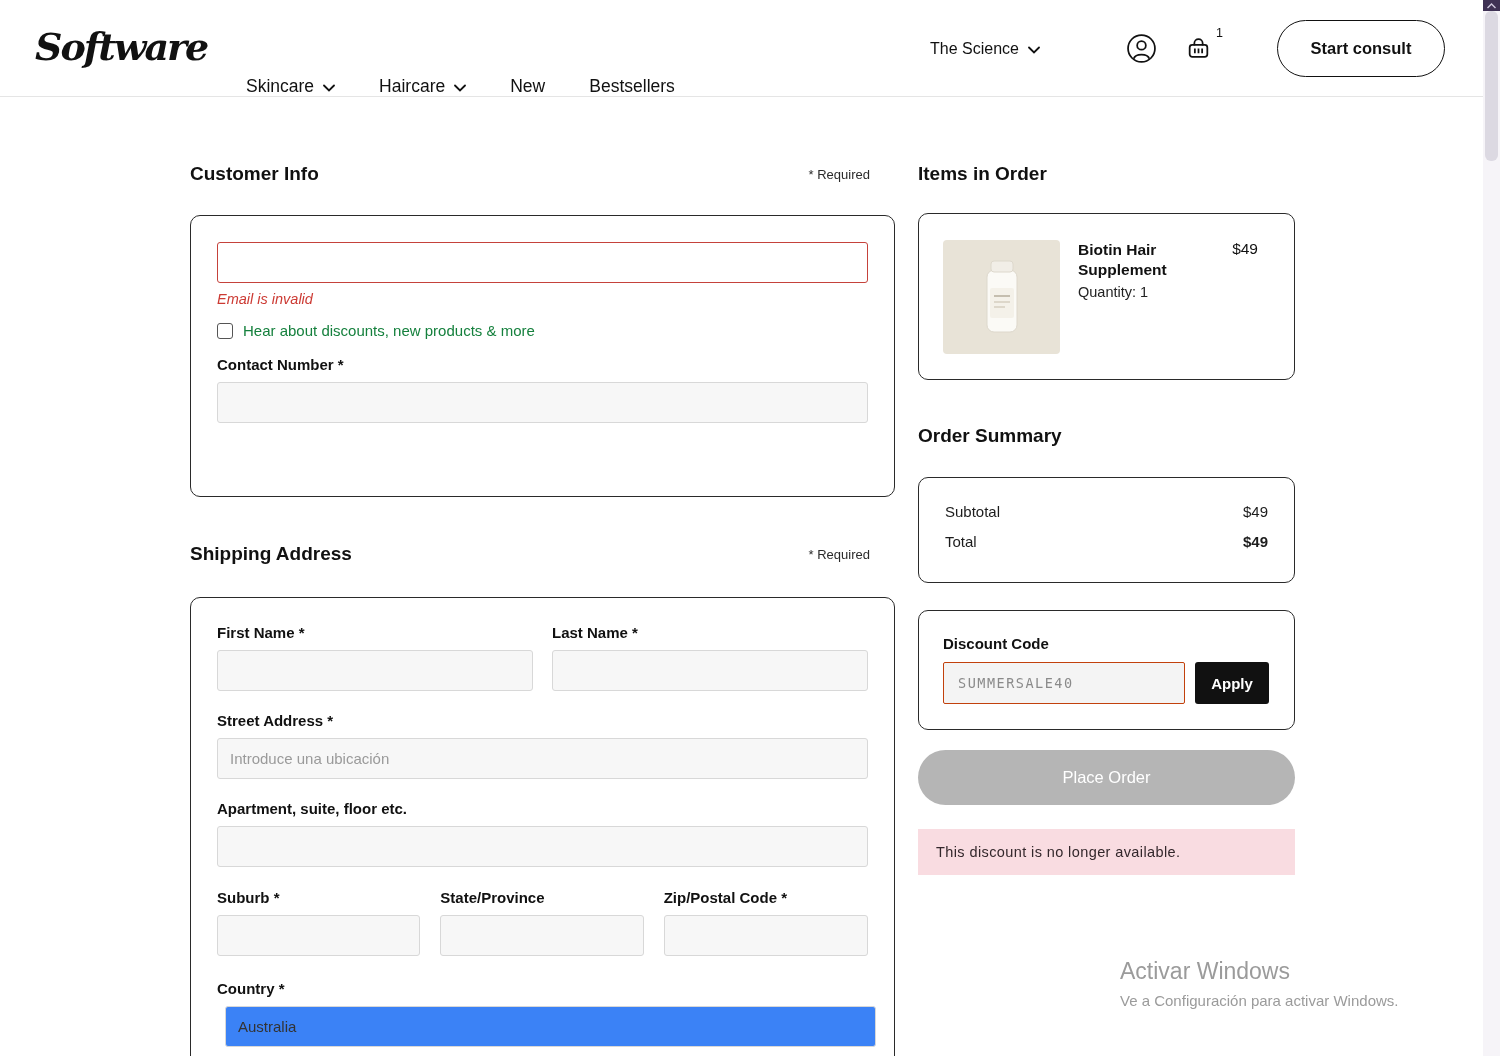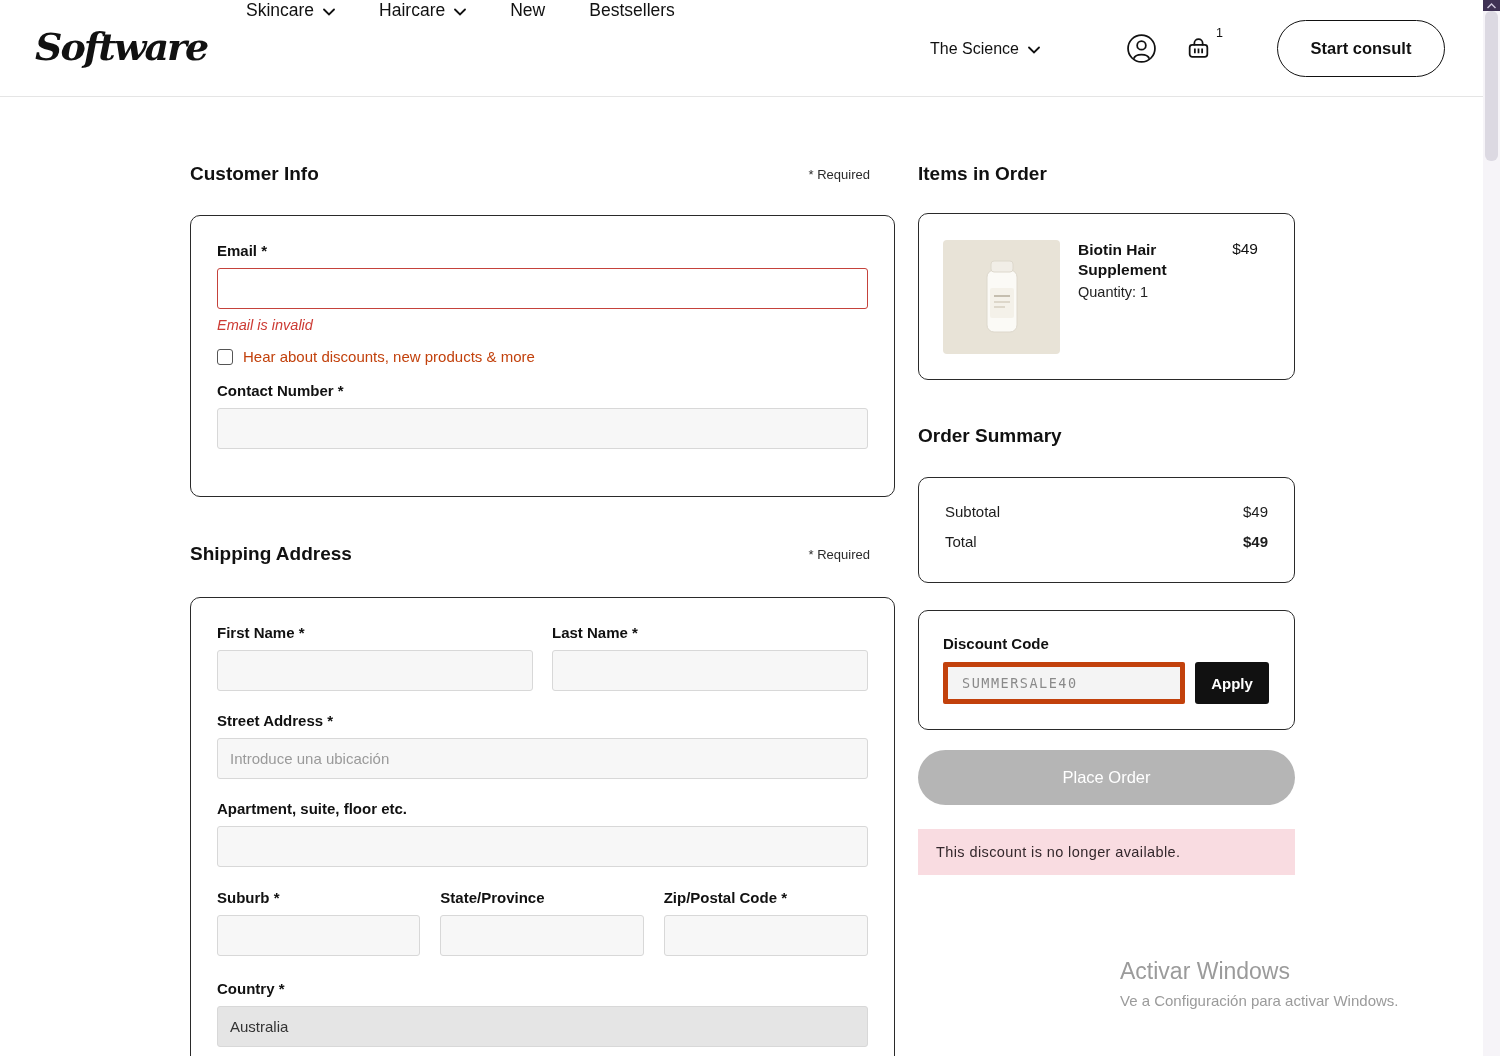--- a/index.html
+++ b/index.html
@@ -10,21 +10,21 @@
   }
   #page { position:relative; width:1500px; height:1056px; background:#fff; overflow:hidden; }
 
   
   .nav { position:absolute; top:0; left:0; width:1500px; height:97px;
          background:#fff; border-bottom:1px solid #e5e5e5; z-index:5; }
   .logo { position:absolute; left:35px; top:24px;
           font-family:"DejaVu Serif", serif; font-style:italic; font-weight:700;
           font-size:38px; letter-spacing:-2px; color:#111; cursor:pointer; }
   .nav-links { position:absolute; left:246px; top:0; height:97px;
-               display:flex; gap:44px; align-items:flex-start; font-size:17.5px; }
+               display:flex; gap:44px; align-items:flex-end; font-size:17.5px; }
   .nav-item { display:flex; align-items:center; gap:9px; cursor:pointer; color:#111; }
   .science { position:absolute; left:930px; top:0; height:97px; display:flex; align-items:center; }
   .nav-icons { position:absolute; left:1126px; top:0; height:97px;
                display:flex; gap:28px; align-items:center; }
   .icon-btn { position:relative; cursor:pointer; display:flex; align-items:center; }
   .cart-badge { position:absolute; top:-9px; right:-11px; font-size:12.5px; color:#111; }
   .consult-btn { position:absolute; left:1277px; top:20px; width:168px; height:57px;
                  border:1.6px solid #111; border-radius:29px; background:#fff;
                  font-family:"Liberation Sans", sans-serif;
                  font-size:16.5px; font-weight:600; color:#111; cursor:pointer; }
@@ -38,21 +38,21 @@
   .field-label { font-size:15px; font-weight:700; color:#111; margin-bottom:9px; display:block; }
   .input { display:block; width:100%; height:41px; background:#f7f7f7;
            border:1px solid #d8d8d8; border-radius:3px; padding:0 12px;
            font-family:"Liberation Sans", sans-serif; font-size:15px; color:#333; outline:none; }
   .input::placeholder { color:#9a9a9a; }
 
   
   .card-customer { left:190px; top:215px; width:705px; height:282px; padding:26px; }
   .input-error { background:#fff; border:1.6px solid #c5423b; }
   .error-text { color:#cc3a33; font-size:14.5px; margin-top:8px;font-style:italic; }
-  .check-row { display:flex; align-items:center; gap:10px; margin-top:15px; font-size:15px; color:#c2410c; }
+  .check-row { display:flex; align-items:center; gap:10px; margin-top:15px; font-size:15px; color:#15803d; }
   .checkbox { width:16px; height:16px; border:1.6px solid #555; border-radius:3px;
               background:#fff; flex:0 0 auto; cursor:pointer; }
   .mt-contact { margin-top:17px; }
 
   
   .card-shipping { left:190px; top:597px; width:705px; height:620px; padding:26px; }
   .two-col { display:flex; gap:19px; }
   .two-col > div { width:317px; }
   .three-col { display:flex; gap:20px; margin-top:22px; }
   .three-col > div:nth-child(1){ width:204px; }
@@ -70,21 +70,21 @@
   .product-qty { font-size:14.5px; color:#222; margin-top:3px; }
   .product-price { margin-left:auto; font-size:15.5px; color:#111; padding-right:12px; }
 
   .card-summary { left:918px; top:477px; width:377px; height:106px; padding:25px 26px; }
   .sum-row { display:flex; justify-content:space-between; font-size:15px; color:#1c1c1c; }
   .sum-row + .sum-row { margin-top:13px; }
   .bold { font-weight:700; }
 
   .card-discount { left:918px; top:610px; width:377px; height:120px; padding:24px; }
   .discount-row { display:flex; margin-top:10px; }
-  .discount-input { width:242px; height:42px; background:#f4f4f4; border:5px solid #c2410c;
+  .discount-input { width:242px; height:42px; background:#f4f4f4; border:1px solid #c2410c;
                     border-radius:2px; padding:0 14px; outline:none;
                     font-family:"DejaVu Sans Mono", monospace; font-size:13.5px;
                     letter-spacing:1.5px; color:#8a8a8a; }
   .apply-btn { width:74px; height:42px; margin-left:10px; background:#111; color:#fff;
                border:none; border-radius:3px; font-size:15px; font-weight:700;
                font-family:"Liberation Sans", sans-serif; cursor:pointer; }
 
   .place-order { position:absolute; left:918px; top:750px; width:377px; height:55px;
                  background:#b5b5b5; color:#fff; border:none; border-radius:28px;
                  font-family:"Liberation Sans", sans-serif;
@@ -165,21 +165,20 @@
 
     <button class="consult-btn">Start consult</button>
   </div>
 
   <div class="section-head" style="left:190px; top:163px; width:680px;">
     <div class="h2">Customer Info</div>
     <div class="required-note">* Required</div>
   </div>
 
   <div class="card card-customer">
-    <label class="field-label">Email *</label>
     <input class="input input-error" type="text" value="" style="">
     <div class="error-text">Email is invalid</div>
     <div class="check-row">
       <span class="checkbox"></span>
       <span>Hear about discounts, new products &amp; more</span>
     </div>
     <label class="field-label mt-contact">Contact Number *</label>
     <input class="input" type="text" style="">
   </div>
 
@@ -215,21 +214,21 @@
         <label class="field-label">State/Province</label>
         <input class="input" type="text" style="">
       </div>
       <div>
         <label class="field-label">Zip/Postal Code *</label>
         <input class="input" type="text" style="">
       </div>
     </div>
 
     <label class="field-label" style="margin-top:24px;">Country *</label>
-    <input class="input" style="background: #e5e5e5;" type="text" value="Australia">
+    <input class="input" style="background: #3b82f6; margin-left: 8px;" type="text" value="Australia">
   </div>
 
   <div class="section-head" style="left:918px; top:163px; width:377px;">
     <div class="h2">Items in Order</div>
   </div>
 
   <div class="card card-items">
     <div class="product-img">
       <svg width="117" height="114" viewBox="0 0 117 114">
         <rect x="44" y="30" width="30" height="62" rx="7" fill="#fbfaf6" stroke="#ddd8cc" stroke-width="1"></rect>

